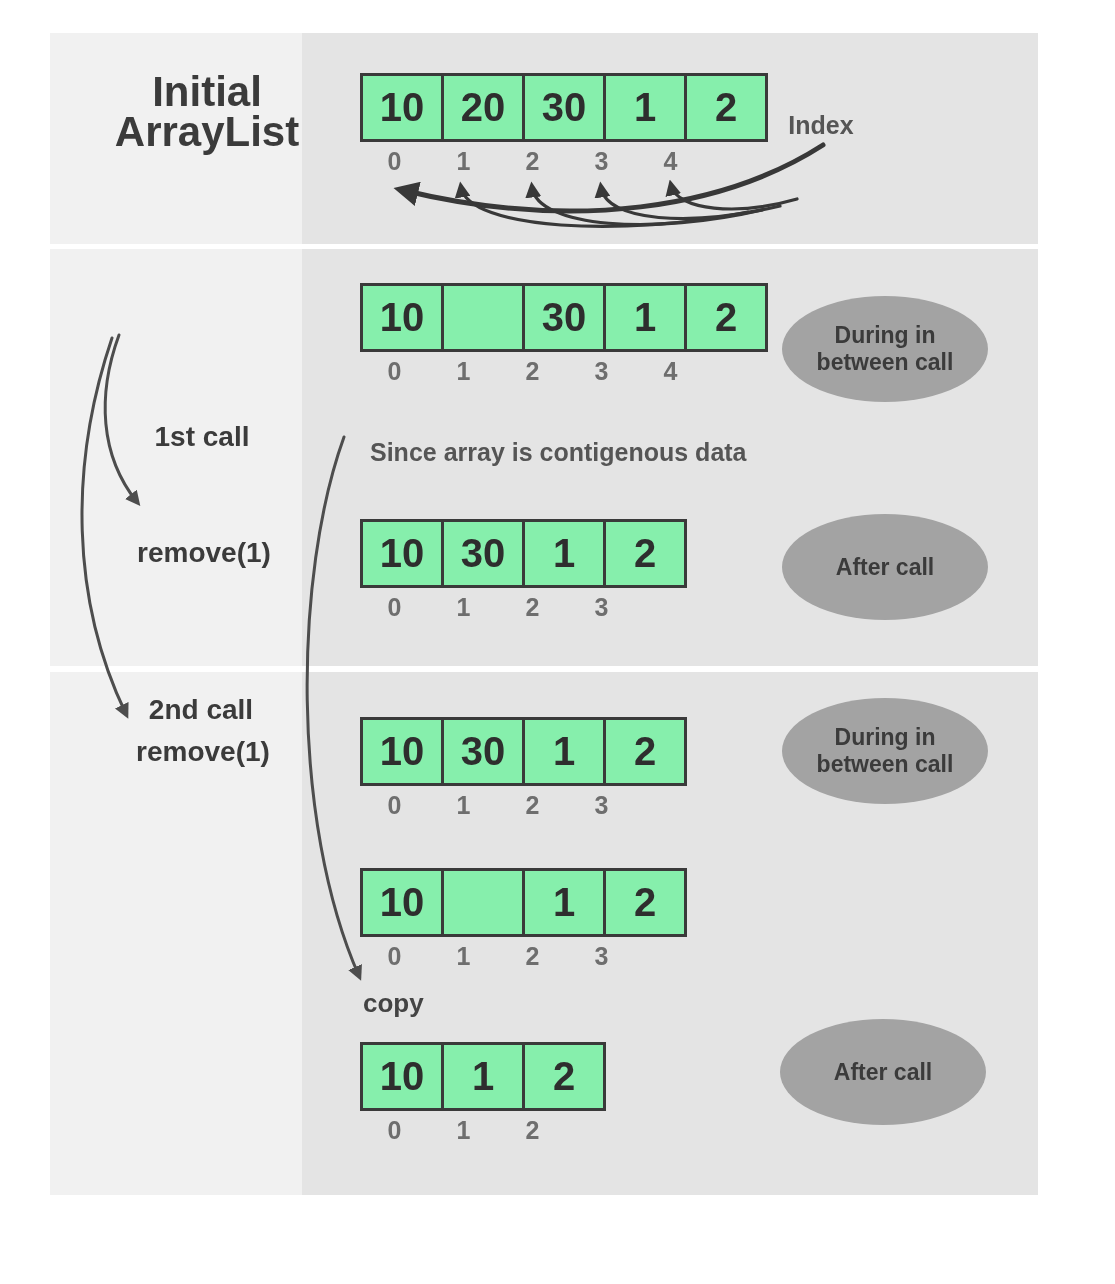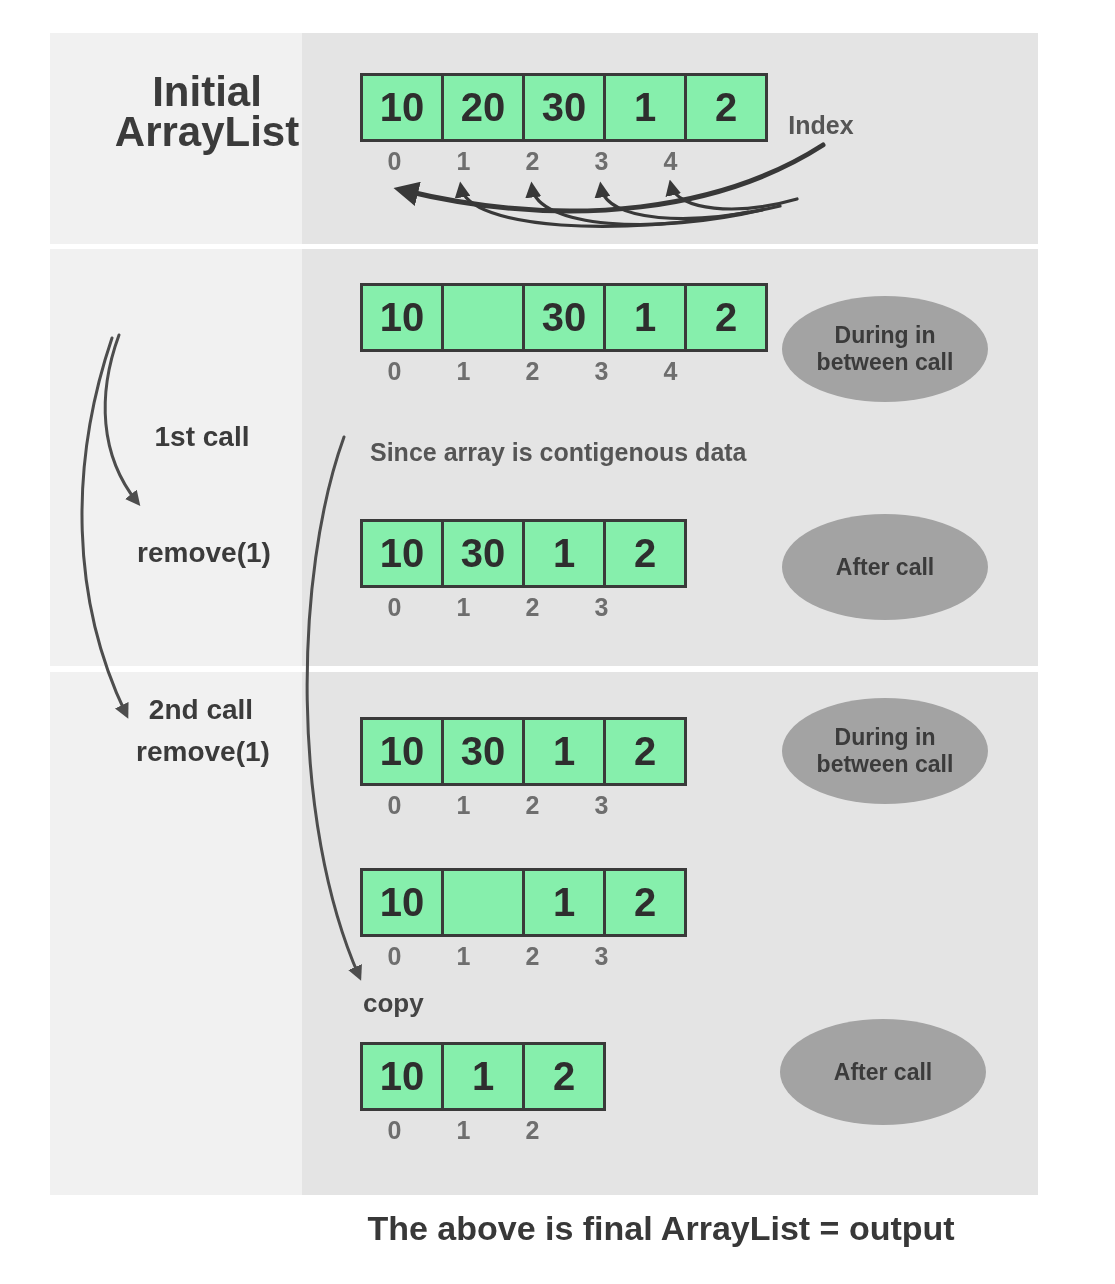--- a/index.html
+++ b/index.html
@@ -57,21 +57,20 @@
   <div class="label side-label" style="left:202px; top:437px;">1st call</div>
   <div class="label side-label" style="left:204px; top:553px;">remove(1)</div>
   <div class="label side-label" style="left:201px; top:710px;">2nd call</div>
   <div class="label side-label" style="left:203px; top:752px;">remove(1)</div>
 
   <div class="label index-label" style="left:821px; top:125px;text-align:center;">Index</div>
   <div class="note-block" style="left:370px; top:403px;margin-top:32px;">
     <div>Since array is contigenous data</div>
   </div>
   <div class="copy-label" style="left:363px; top:988px;">copy</div>
-  <div class="label footer" style="left:661px; top:1228px;">The above is final ArrayList = output</div>
 
   <div class="array" style="left:360px; top:73px;">
     <div class="cells">
       <div class="cell">10</div>
       <div class="cell">20</div>
       <div class="cell">30</div>
       <div class="cell">1</div>
       <div class="cell">2</div>
     </div>
     <div class="indices">

